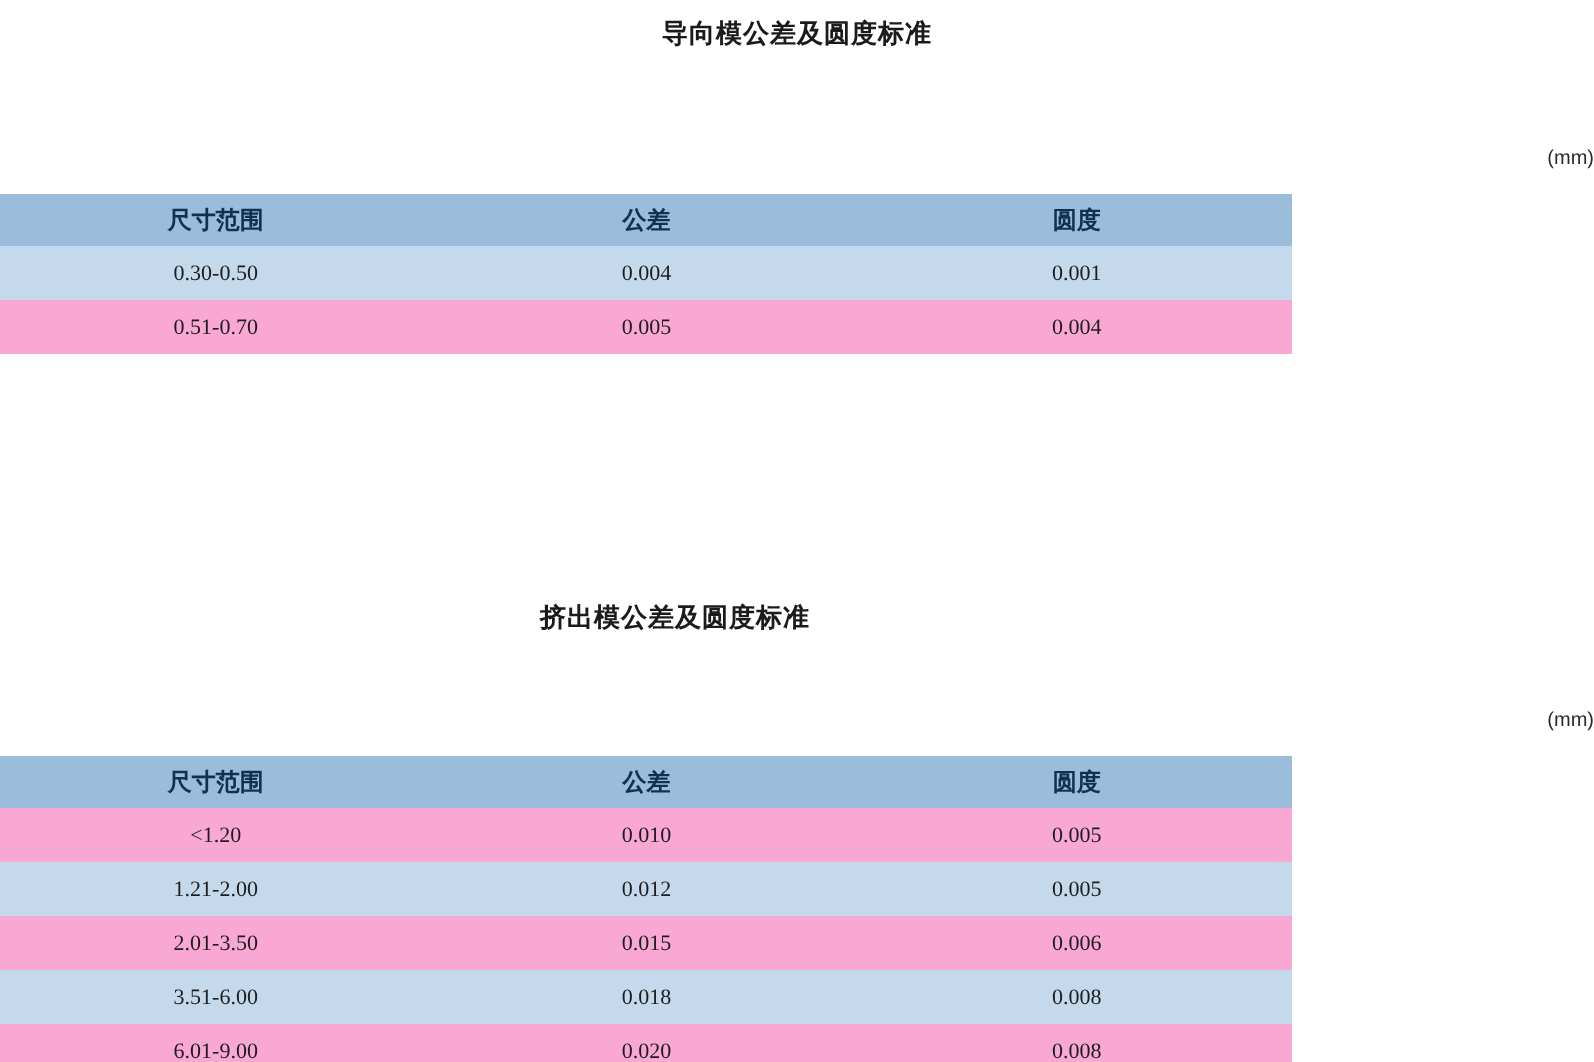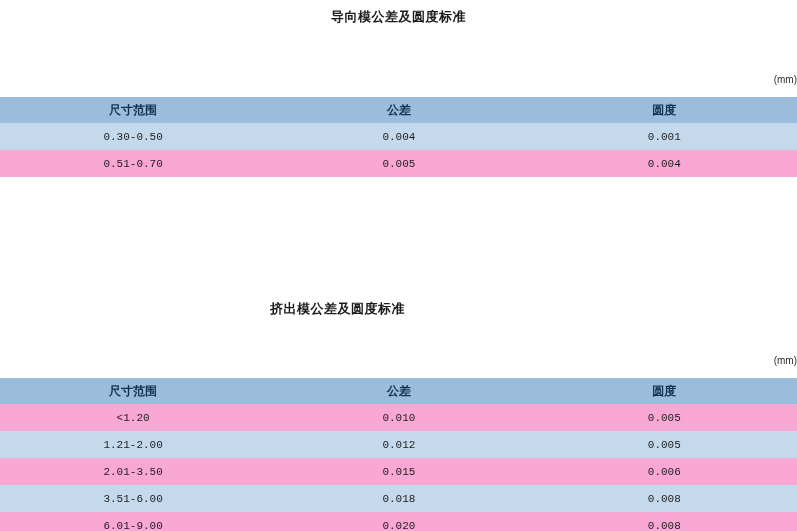--- a/index.html
+++ b/index.html
@@ -27,40 +27,40 @@
     letter-spacing: 0.5px;
   }
   .unit-label {
     text-align: right;
     font-size: 10px;
     color: #2b2b2b;
     padding-right: 6px;
   }
   table.spec {
     border-collapse: collapse;
-    width: 797px;
+    width: 646px;
     table-layout: fixed;
     padding-left: 44px;
   }
   table.spec th {
     background: #9cbcdb;
     color: #12314f;
     font-size: 12px;
     font-weight: 700;
     height: 24px;
     text-align: center;
     border: none;
   }
   table.spec td {
     font-size: 11px;
     text-align: center;
     height: 25px;
     color: #1d1d1d;
     border: none;
-    font-family: Liberation Mono, monospace;
+    font-family: Liberation Serif, serif;
   }
   table.spec tr.odd td {
     background: #c5d9ec;
   }
   table.spec tr.even td {
     background: #f9a8d4;
   }
   .col-a { width: 33.4%; }
   .col-b { width: 33.3%; }
   .col-c { width: 33.3%; }

